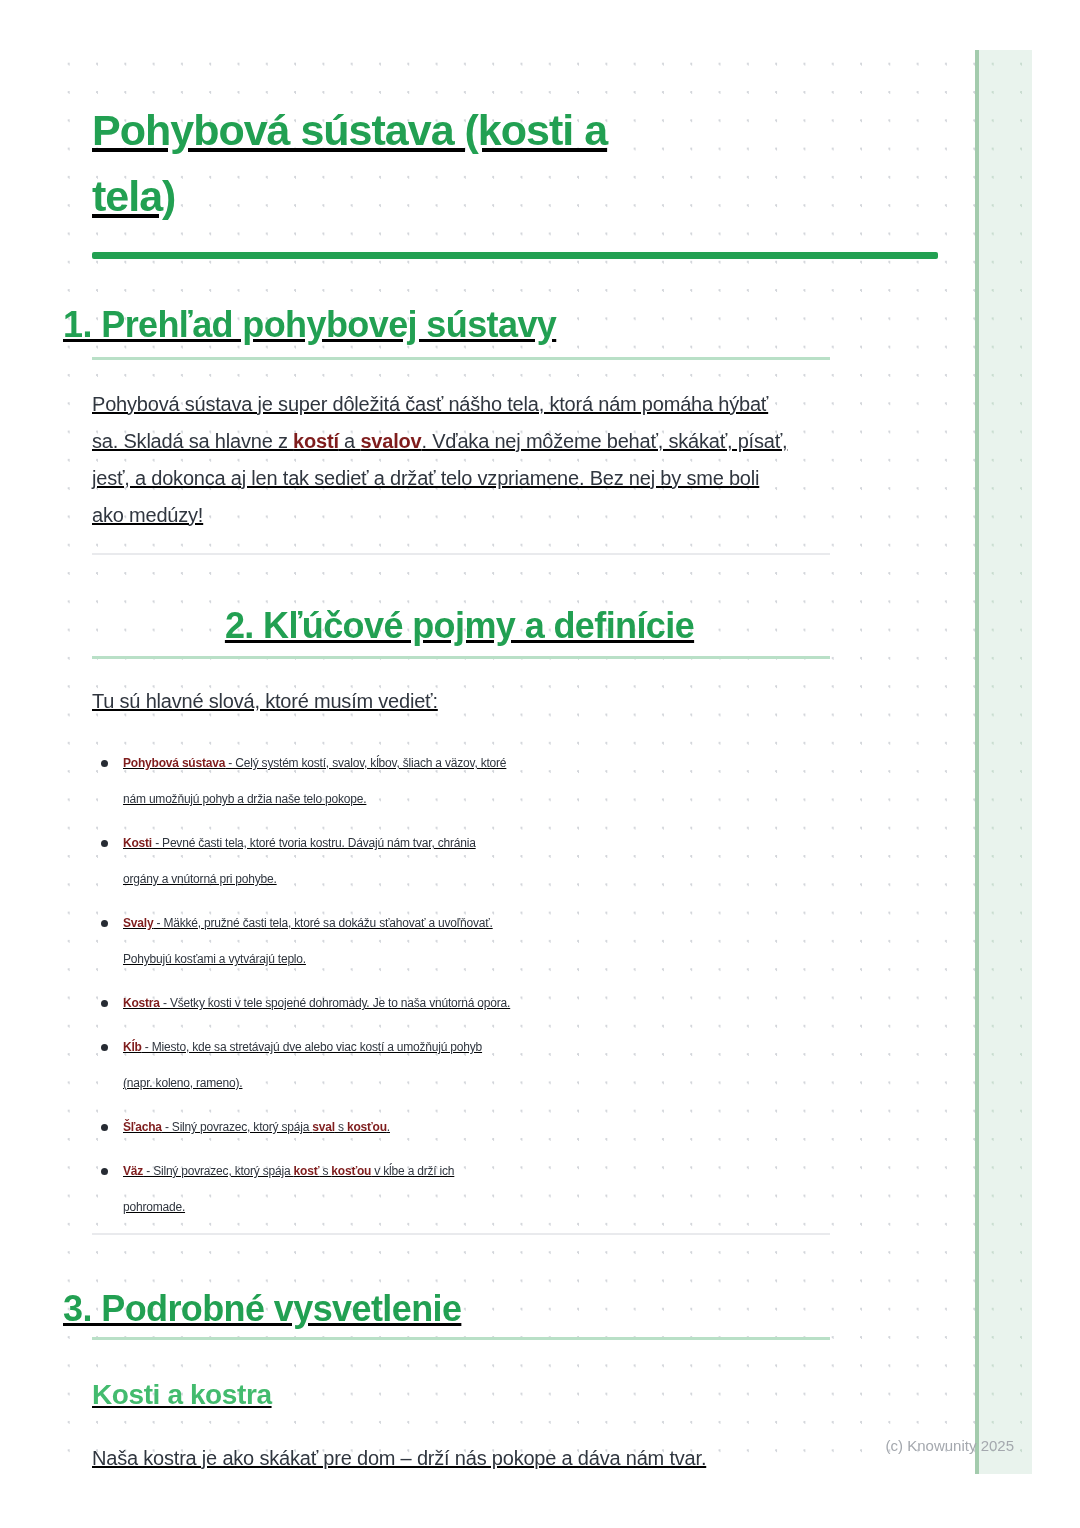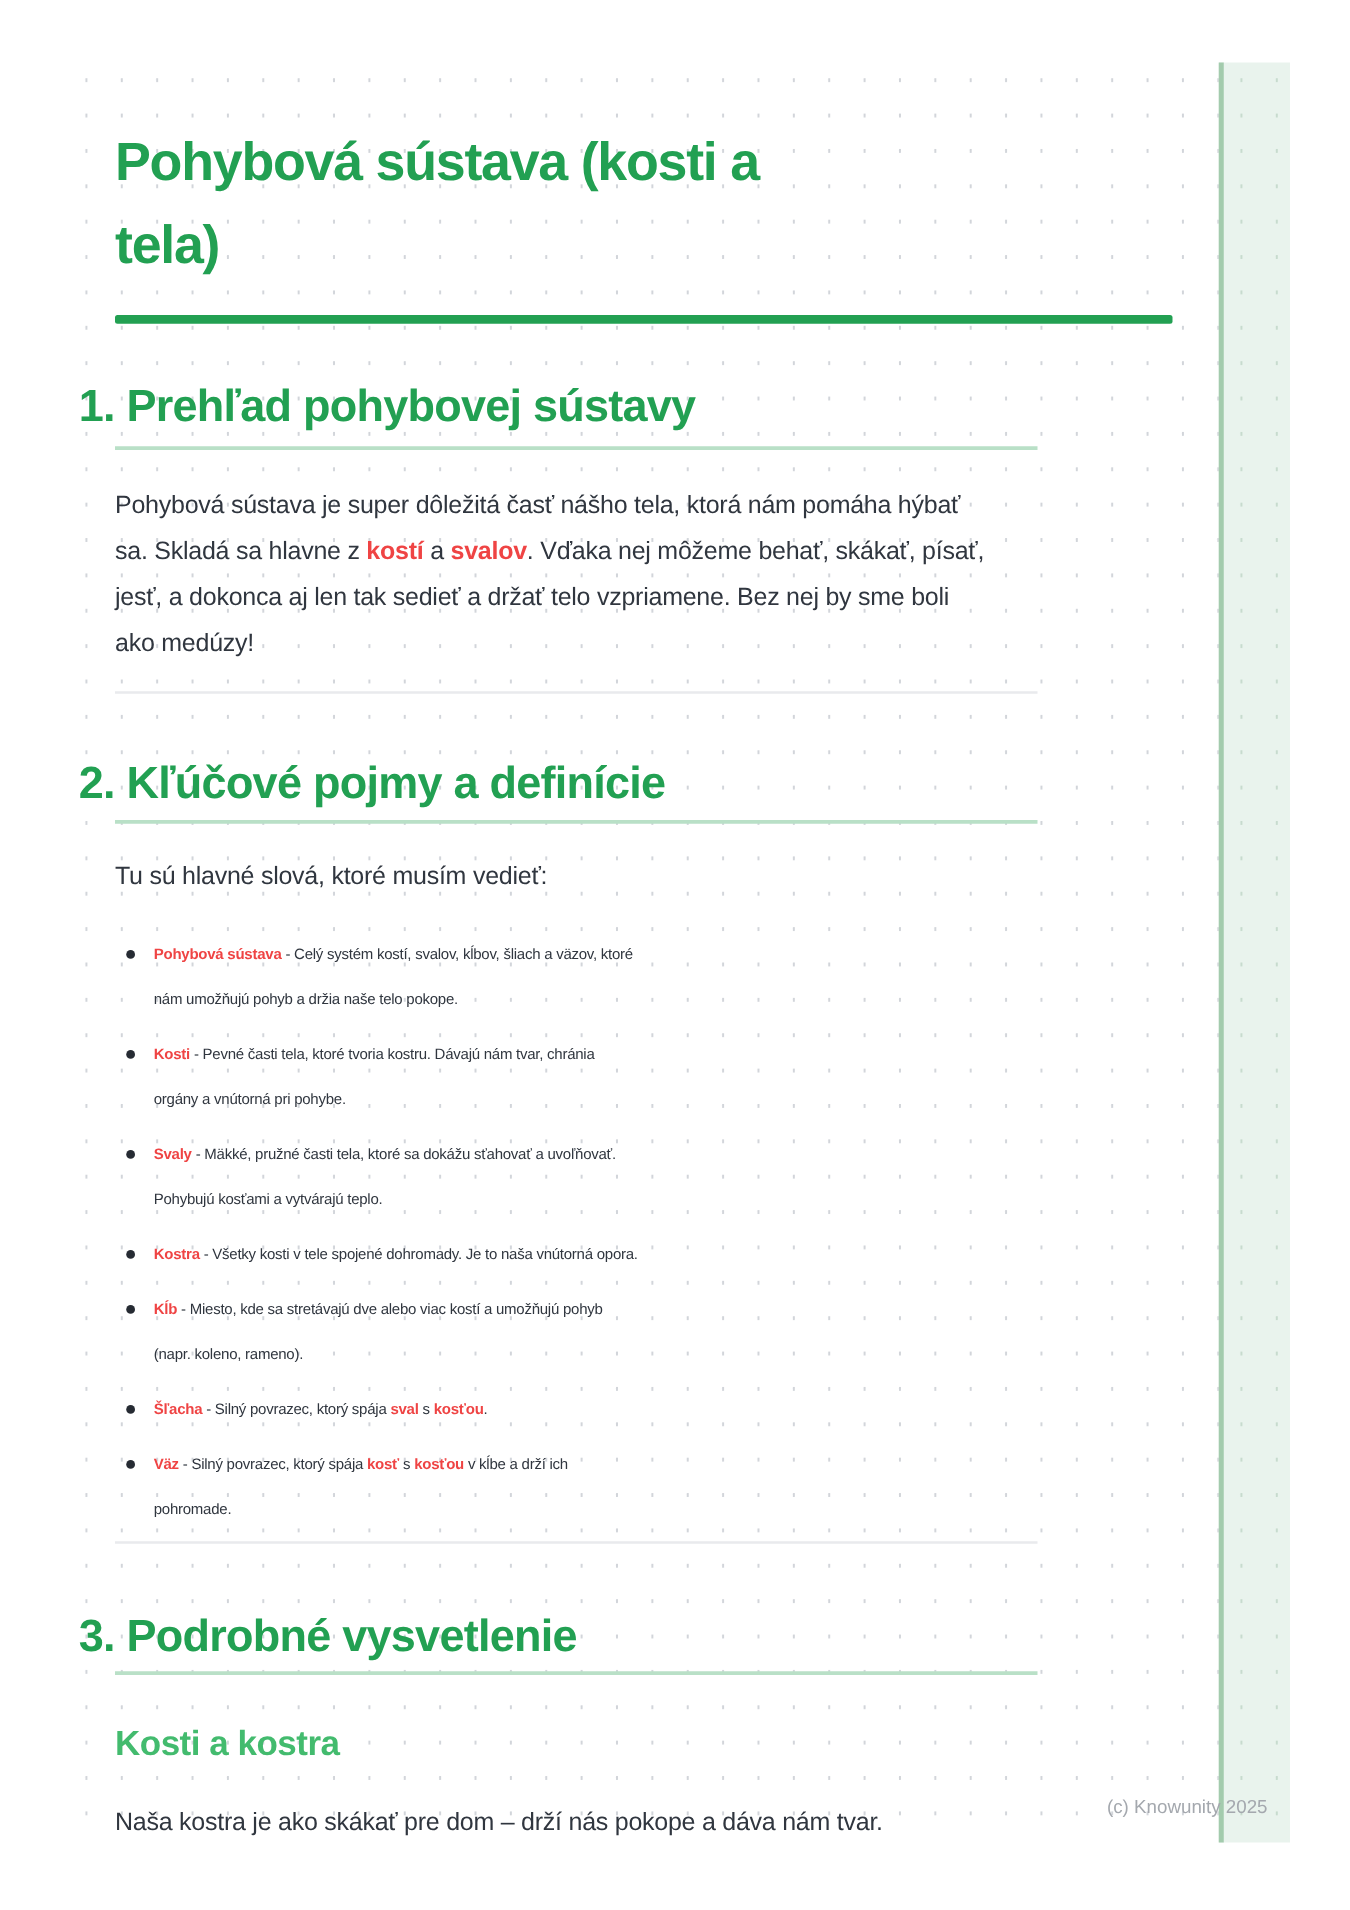--- a/index.html
+++ b/index.html
@@ -22,21 +22,21 @@
   
   .stripe {
     position: absolute;
     left: 975px; top: 50px;
     width: 53px; height: 1424px;
     background-color: #e9f3ed;
     border-left: 4px solid #a3cbad;
     background-image: radial-gradient(1.5px 2.6px at 14px 14px, #c7dbce 62%, rgba(255,255,255,0) 70%);
     background-size: 28.3px 28.3px;
   }
-  .content { position: absolute; left: 0; top: 0; width: 856px; display: flow-root; }
+  .content { position: absolute; left: 0; top: 0; width: 856px; display: flow-root; text-decoration: underline; }
 
   h1.title {
     margin: 97px 0 0 92px;
     font-size: 43px;
     line-height: 66px;
     font-weight: 700;
     letter-spacing: -1px;
     color: #22a052;
   }
   .tline { white-space: nowrap; }
@@ -51,38 +51,38 @@
   h2.section {
     margin: 0 0 0 63px;
     font-size: 36px;
     line-height: 44px;
     font-weight: 700;
     letter-spacing: -0.6px;
     color: #22a052;
     white-space: nowrap;
   }
   h2.s1 { margin-top: 44px; }
-  h2.s2 { margin-top: 49px; }
+  h2.s2 { margin-top: 49px; text-align: center; }
   h2.s3 { margin-top: 52px; }
 
   .rule {
     margin: 10px 0 0 92px;
     width: 738px; height: 3px;
     background: #b9e0c7;
   }
   .rule.r2 { margin-top: 8px; }
   .rule.r3 { margin-top: 6px; }
 
   .para { margin: 0 0 0 92px; color: #30363f; font-size: 20px; letter-spacing: -0.2px; }
   .para .line { line-height: 37px; white-space: nowrap; }
   .para.p1 { margin-top: 26px; }
   .para.intro { margin-top: 24px; }
   .para.p2 { margin-top: 28px; }
 
-  .b { font-weight: 700; color: #ef4444; margin-top: 23px; }
+  .b { font-weight: 700; color: #7f1d1d; margin-top: 23px; }
 
   .divider {
     margin: 19px 0 0 92px;
     width: 738px; height: 2px;
     background: #e9eaed;
   }
   .divider.d2 { margin-top: 2px; }
 
   ul.terms {
     list-style: none;

